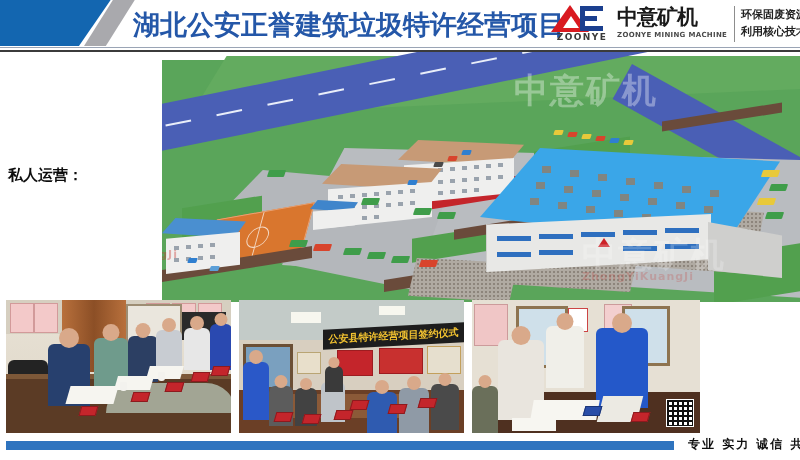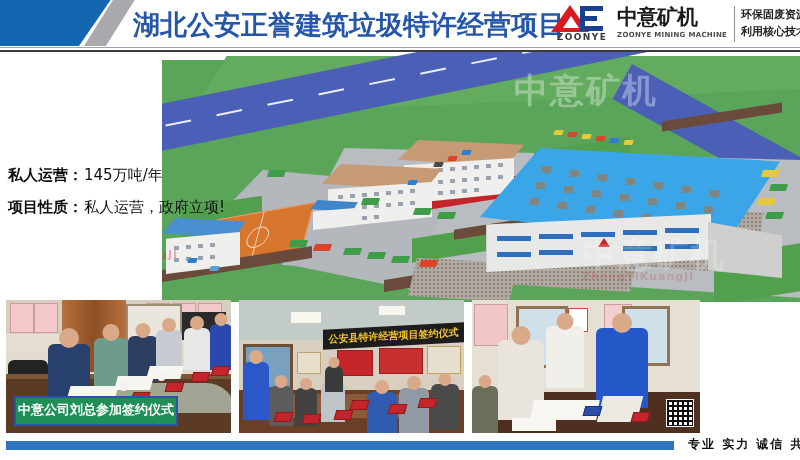--- a/index.html
+++ b/index.html
@@ -430,25 +430,20 @@
     <div class="wm wm-cn" style="left:352px;top:16px;">中意矿机</div>
     <div class="wm wm-cn" style="left:-142px;top:156px;">中意矿机</div>
     <div class="wm wm-en wm-red" style="left:-96px;top:196px;">ZhongYiKuangJi</div>
     <div class="wm wm-cn" style="left:420px;top:180px;opacity:.22;">中意矿机</div>
     <div class="wm wm-en" style="left:420px;top:218px;opacity:.22;color:#c8332f;">ZhongYiKuangJi</div>
   </div>
 
   <div class="info">
     <div class="info-row">
       <span class="info-k">私人运营：</span>
-      <span class="info-v">145万吨/年</span>
-    </div>
-    <div class="info-row">
-      <span class="info-k">项目性质：</span>
-      <span class="info-v">私人运营，政府立项!</span>
     </div>
   </div>
 
   <div class="photos">
 
     <div class="photo ph1">
       <div class="p1-wall"></div>
       <div class="p1-banner"></div>
       <div class="p1-poster" style="left:4px;"></div>
       <div class="p1-poster" style="left:28px;"></div>
@@ -481,21 +476,20 @@
       <div class="p1-paper" style="left:62px;top:86px;width:48px;height:18px;"></div>
       <div class="p1-paper" style="left:110px;top:76px;width:36px;height:14px;"></div>
       <div class="p1-paper" style="left:142px;top:66px;width:34px;height:13px;"></div>
       <div class="nameplate" style="left:74px;top:106px;"></div>
       <div class="nameplate" style="left:126px;top:92px;"></div>
       <div class="nameplate" style="left:160px;top:82px;"></div>
       <div class="nameplate" style="left:186px;top:72px;"></div>
       <div class="nameplate" style="left:206px;top:66px;"></div>
       <div class="cup" style="left:114px;top:82px;"></div>
       <div class="cup" style="left:152px;top:72px;"></div>
-      <div class="p1-cap">中意公司刘总参加签约仪式</div>
     </div>
 
     <div class="photo ph2">
       <div class="p2-ceil"></div>
       <div class="p2-wall"></div>
       <div class="p2-win"></div>
       <div class="p2-banner">
         <span>公安县特许经营项目签约仪式</span>
       </div>
       <div class="p2-flag" style="left:98px;top:50px;width:34px;height:24px;"></div>

